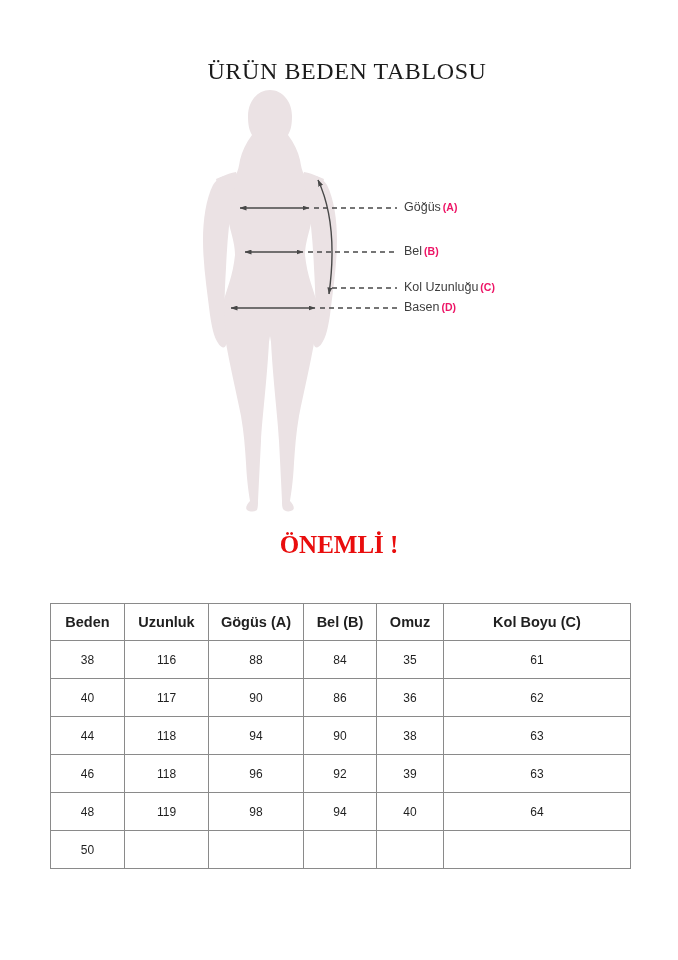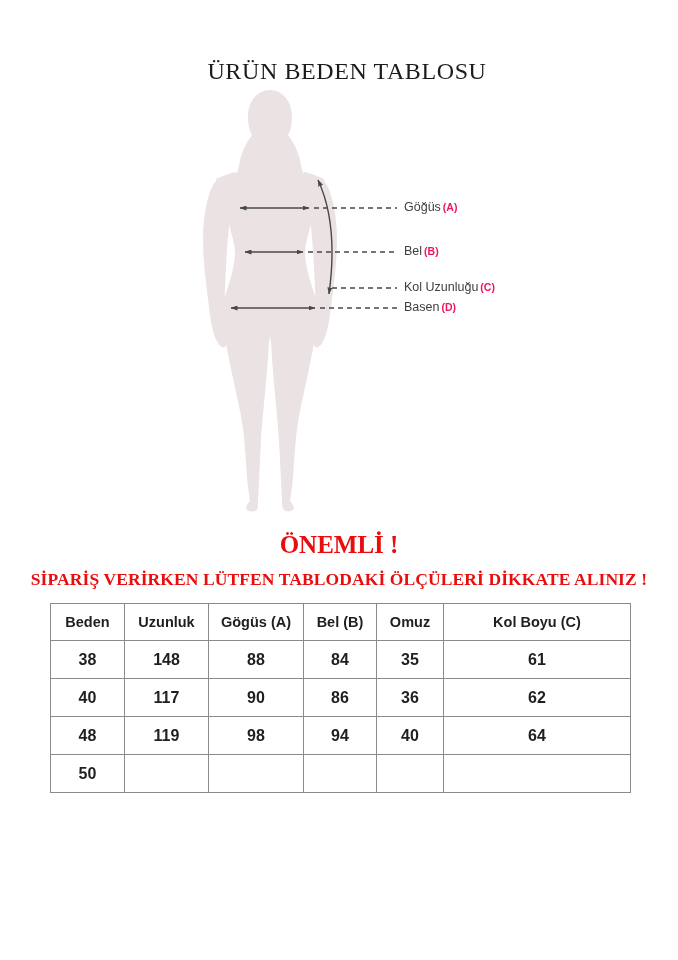--- a/index.html
+++ b/index.html
@@ -48,21 +48,21 @@
     border-collapse:collapse;table-layout:fixed;
     text-align:center;color:var(--text-dark);
     border:1px solid var(--table-border);
   }
   .size-table th,.size-table td{
     border:1px solid var(--table-border);padding:0;vertical-align:middle;
   }
   .size-table thead tr{height:37px;padding-left:7px;}
   .size-table tbody tr{height:38px;}
   .size-table th{font-size:14.5px;font-weight:700;}
-  .size-table td{font-size:16px;font-weight:700;}
+  .size-table td{font-size:12px;font-weight:400;}
   .sil{fill:var(--silhouette-fill);stroke:none;}
   .measure{stroke:var(--line-color);stroke-width:1.4;fill:none;}
   .dash{stroke:var(--line-color);stroke-width:1.3;fill:none;stroke-dasharray:5 4;}
   .arrowhead{fill:var(--line-color);}
 </style>
 </head>
 <body>
 
 <div class="page">
 
@@ -155,21 +155,20 @@
     </div>
     <div class="m-label lbl-arm">
       <span>Kol Uzunluğu</span><span class="code">(C)</span>
     </div>
     <div class="m-label lbl-hip">
       <span>Basen</span><span class="code">(D)</span>
     </div>
   </div>
 
   <h2 class="important-heading">ÖNEMLİ !</h2>
-  <p class="important-note">SİPARİŞ VERİRKEN LÜTFEN TABLODAKİ ÖLÇÜLERİ DİKKATE ALINIZ !</p>
 
   <table class="size-table">
     <colgroup>
       <col style="width:74px">
         <col style="width:84px">
         <col style="width:95px">
       <col style="width:73px">
         <col style="width:67px">
         <col style="width:187px">
     </colgroup>
@@ -179,35 +178,51 @@
         <th>Uzunluk</th>
         <th>Gögüs (A)</th>
         <th>Bel (B)</th>
         <th>Omuz</th>
         <th>Kol Boyu (C)</th>
       </tr>
     </thead>
     <tbody>
         <tr>
           <td>38</td>
-          <td>148</td>
+          <td>116</td>
           <td>88</td>
           <td>84</td>
           <td>35</td>
           <td>61</td>
         </tr>
         <tr>
           <td>40</td>
           <td>117</td>
           <td>90</td>
           <td>86</td>
           <td>36</td>
           <td>62</td>
         </tr>
         <tr>
+          <td>44</td>
+          <td>118</td>
+          <td>94</td>
+          <td>90</td>
+          <td>38</td>
+          <td>63</td>
+        </tr>
+        <tr>
+          <td>46</td>
+          <td>118</td>
+          <td>96</td>
+          <td>92</td>
+          <td>39</td>
+          <td>63</td>
+        </tr>
+        <tr>
           <td>48</td>
           <td>119</td>
           <td>98</td>
           <td>94</td>
           <td>40</td>
           <td>64</td>
         </tr>
         <tr>
           <td>50</td>
           <td></td>

